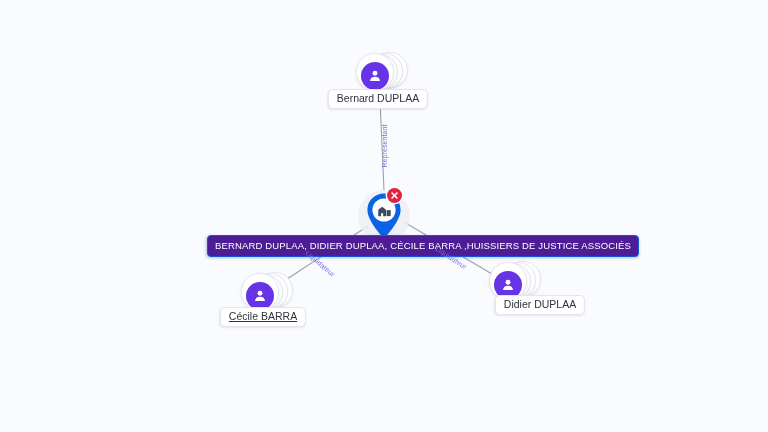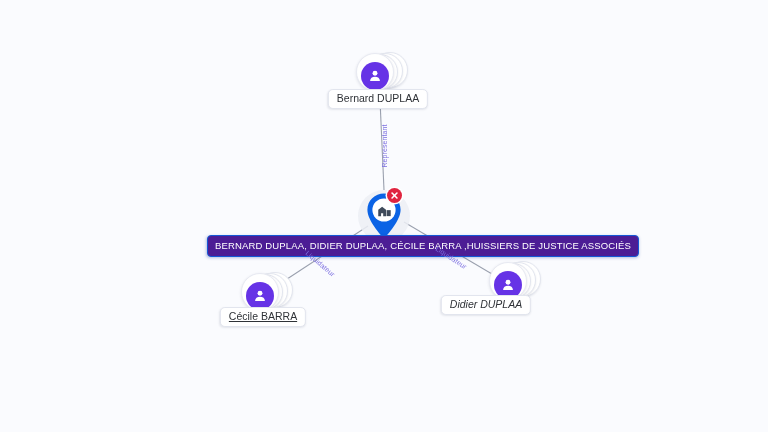--- a/index.html
+++ b/index.html
@@ -211,21 +211,21 @@
       <div class="stack-card front">
         <div class="avatar-disc" style="background:#6633e6;">
           <svg width="16" height="16" viewBox="0 0 24 24" fill="#ffffff">
             <circle cx="12" cy="8" r="3.7"></circle>
             <path d="M4.6 19.5c0-4.1 3.3-6.3 7.4-6.3s7.4 2.2 7.4 6.3z"></path>
           </svg>
         </div>
       </div>
     </div>
   </div>
-  <div class="node-label" style="left:486px; top:295px;font-style:italic;">Didier DUPLAA</div>
+  <div class="node-label" style="left:540px; top:295px;">Didier DUPLAA</div>
 
   <div class="company-node" style="left:384px; top:212px;">
     <div class="pin-halo"></div>
     <div class="pin-wrap">
       <svg width="38" height="48" viewBox="0 0 38 48">
         <path d="M19 1.5c-9.2 0-16.6 7.2-16.6 16.2 0 10.9 13.6 25.5 15.6 27.6a1.4 1.4 0 0 0 2 0c2-2.1 15.6-16.7 15.6-27.6 0-9-7.4-16.2-16.6-16.2z" fill="#0b63e5"></path>
         <circle cx="19" cy="18" r="11.6" fill="#ffffff"></circle>
       </svg>
       <div class="pin-glyph">
         <svg width="15" height="15" viewBox="0 0 24 24" fill="#3f4a5a">

